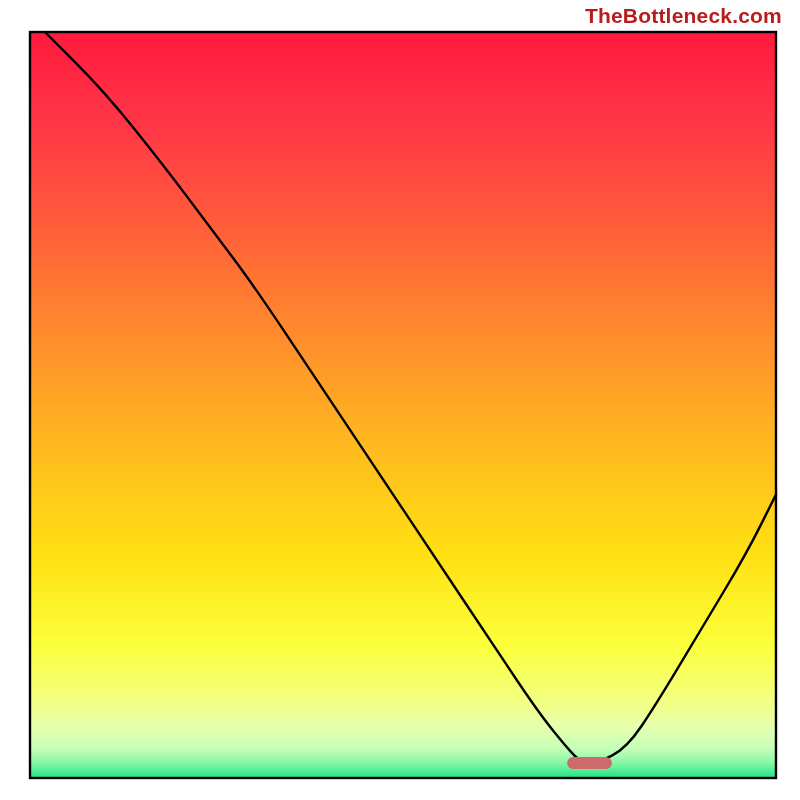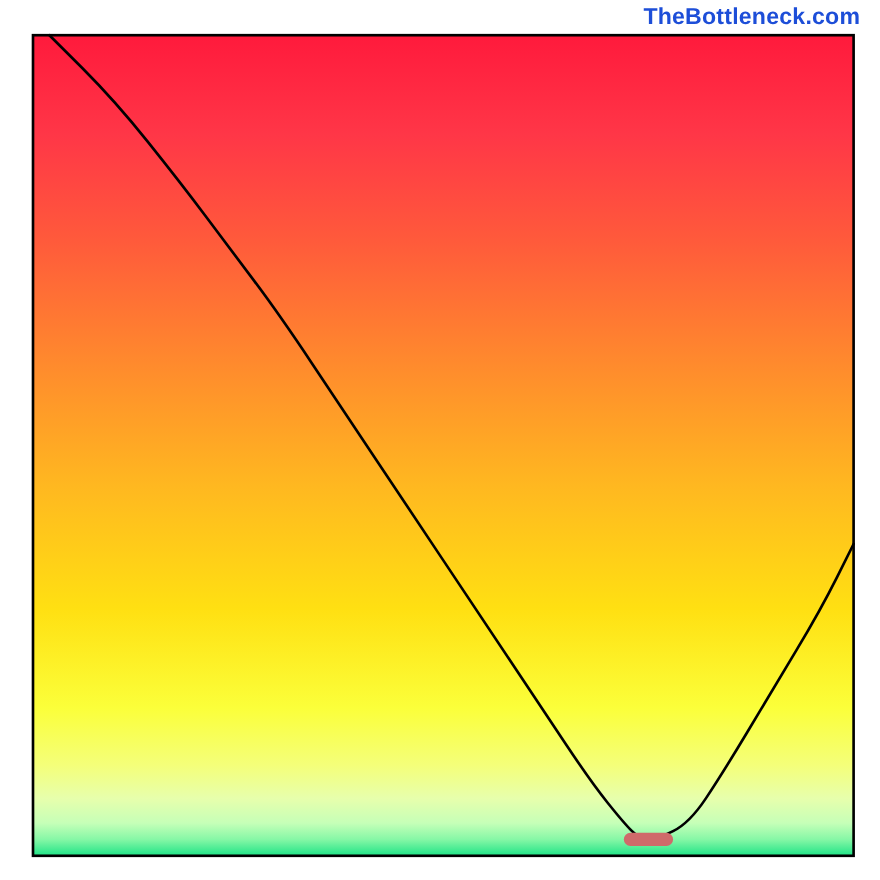--- a/index.html
+++ b/index.html
@@ -15,21 +15,21 @@
     position: relative;
     width: 800px;
     height: 800px;
   }
   .watermark {
     position: absolute;
     top: 4px;
     right: 18px;
     font-size: 21px;
     font-weight: 600;
-    color: #1d4ed8;
+    color: #b91c1c;
     letter-spacing: 0.2px;
   }
   .plot-svg {
     position: absolute;
     left: 0;
     top: 0;
     width: 800px;
     height: 800px;
     display: block;
   }

